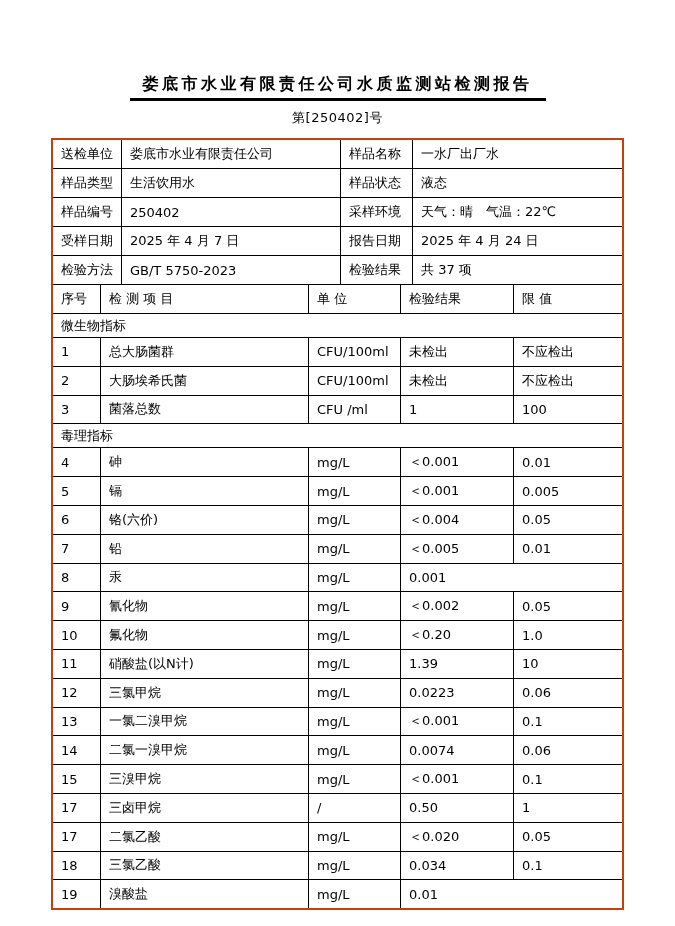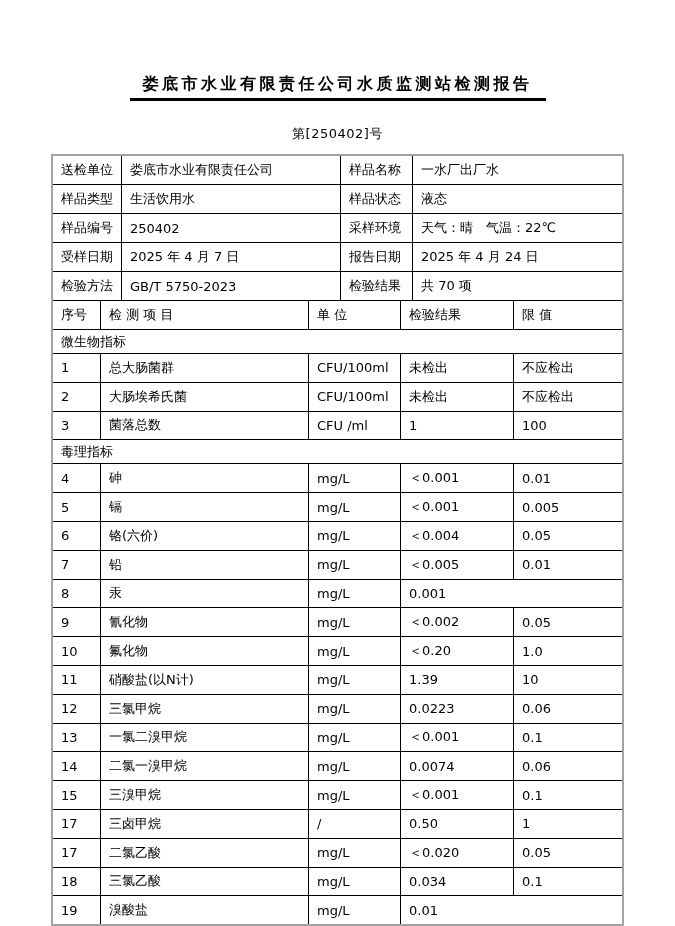--- a/index.html
+++ b/index.html
@@ -18,28 +18,28 @@
     font-size: 16px;
     font-weight: bold;
     letter-spacing: 3.5px;
     border-bottom: 3px solid #000;
     padding: 0 13px 3px 13px;
     white-space: nowrap;
   }
   .report-no {
     text-align: center;
     font-size: 13px;
-    margin-top: 24px;
+    margin-top: 8px;
     letter-spacing: 0.5px;
   }
 
   .doc-table {
     width: 569px;
     margin: 11px auto 16px auto;
-    border: 2px solid #a3a3a3;
+    border: 2px solid #c2410c;
     box-sizing: content-box;
   }
   .row { display: grid; }
   .row + .row, #gen-rows .row { border-top: 1px solid #000; }
   #gen-rows .row:first-child { border-top: 1px solid #000; }
   .cell {
     display: flex;
     align-items: center;
     padding-left: 8px;
     font-size: 13px;
@@ -94,21 +94,21 @@
     <div class="row info-row">
       <div class="cell">受样日期</div>
       <div class="cell">2025 年 4 月 7 日</div>
       <div class="cell">报告日期</div>
       <div class="cell">2025 年 4 月 24 日</div>
     </div>
     <div class="row info-row">
       <div class="cell">检验方法</div>
       <div class="cell">GB/T 5750-2023</div>
       <div class="cell">检验结果</div>
-      <div class="cell">共 70 项</div>
+      <div class="cell">共 37 项</div>
     </div>
 
     <div class="row head-row">
       <div class="cell">序号</div>
       <div class="cell">检 测 项 目</div>
       <div class="cell">单 位</div>
       <div class="cell">检验结果</div>
       <div class="cell">限 值</div>
     </div>
 

